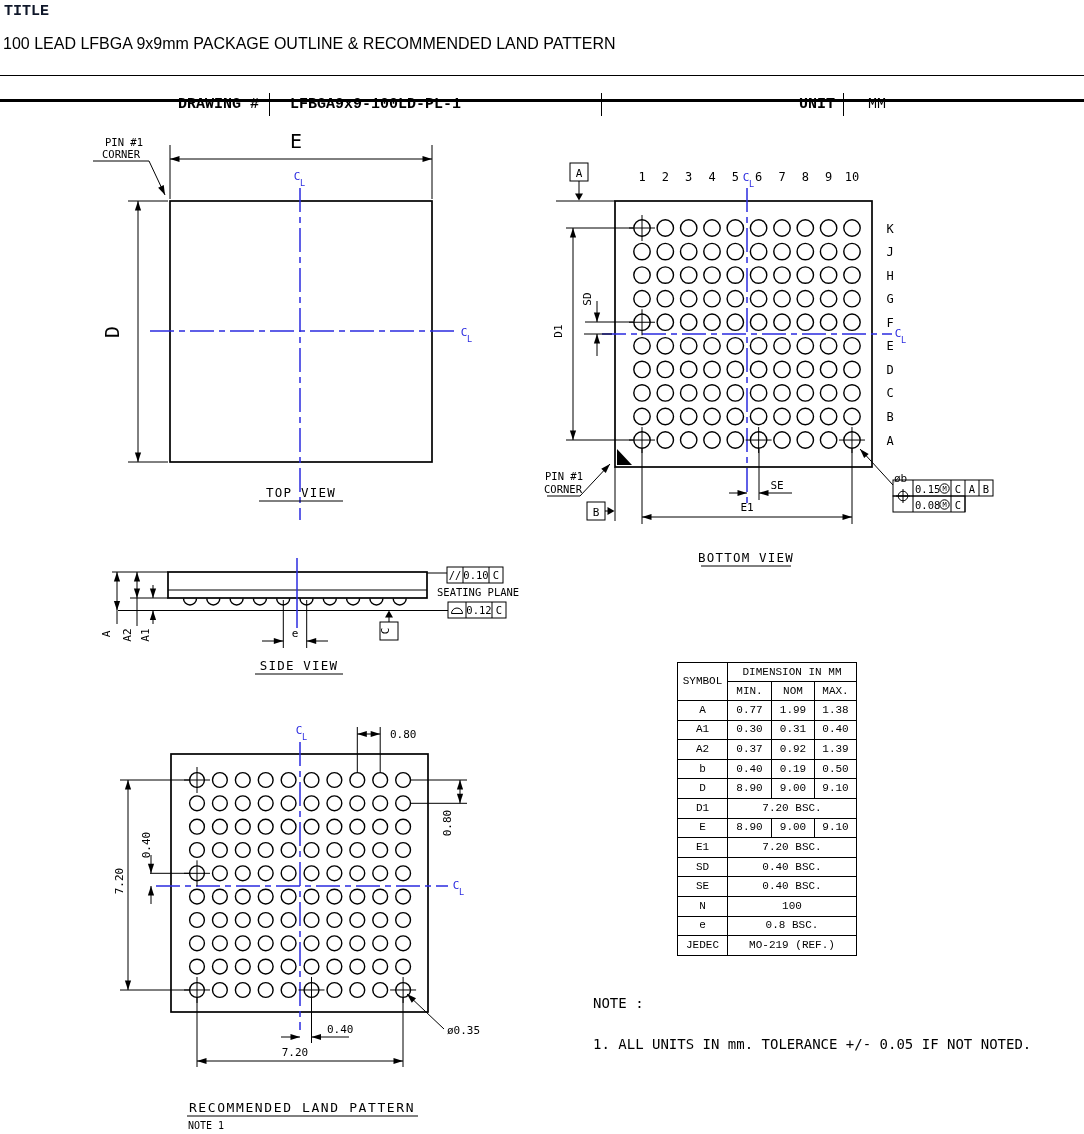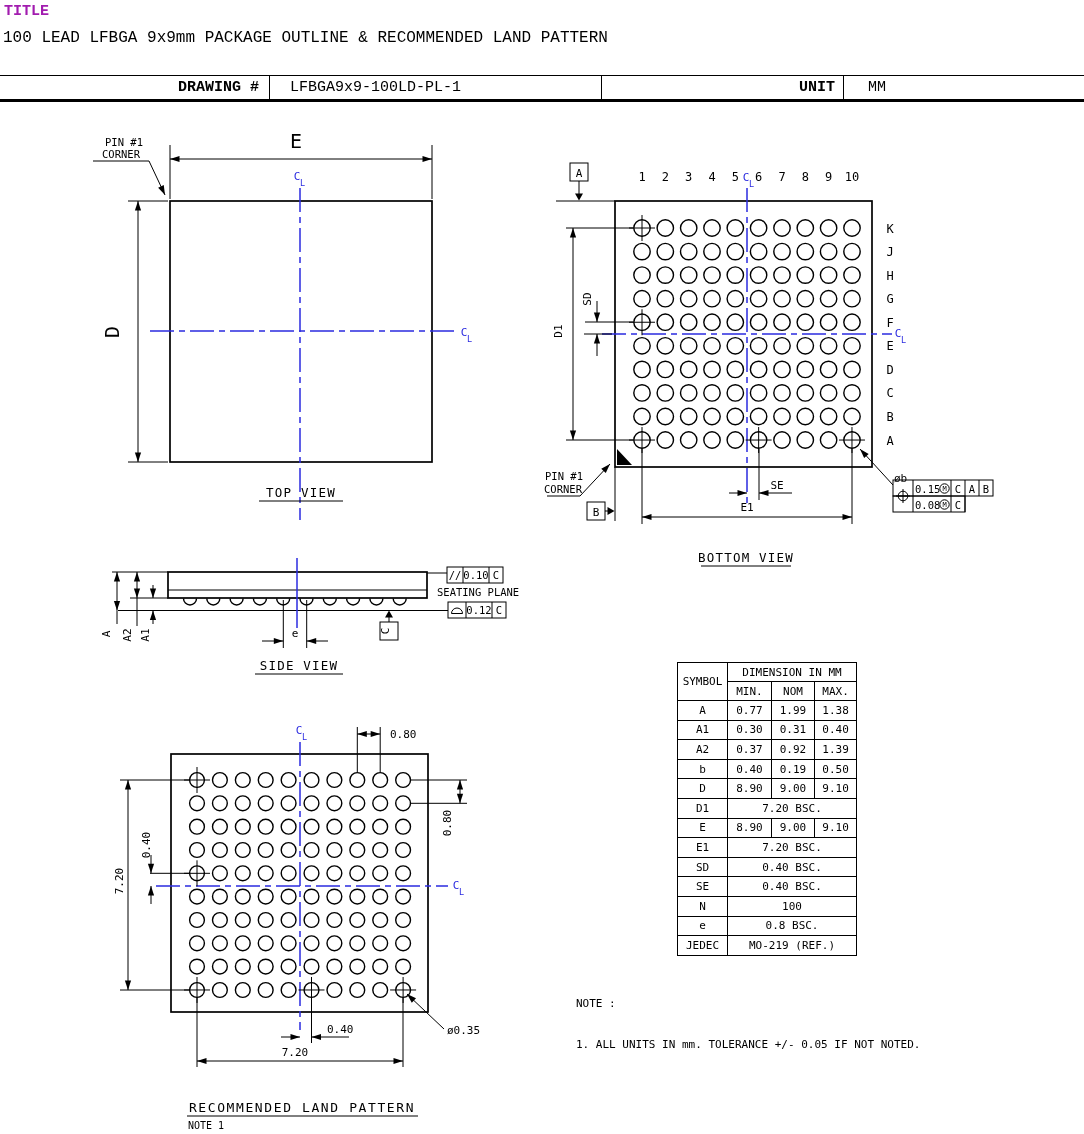--- a/index.html
+++ b/index.html
@@ -1,47 +1,47 @@
 <!DOCTYPE html>
 <html><head>
 <meta charset="utf-8">
 <style>
   html,body{margin:0;padding:0;background:#fff;}
   body{width:1084px;height:1134px;position:relative;font-family:"DejaVu Sans Mono",monospace;}
   .page{position:absolute;inset:0;background:#fff;overflow:hidden;}
-  .t1{position:absolute;left:4px;top:3px;font-family:"Liberation Mono",monospace;font-size:15px;font-weight:bold;color:#a21caf;}
-  .t2{position:absolute;left:3px;top:29px;font-family:Liberation Mono, monospace;font-size:16px;color:#000;white-space:pre;}
+  .t1{position:absolute;left:4px;top:3px;font-family:"Liberation Mono",monospace;font-size:15px;font-weight:bold;color:#0f172a;}
+  .t2{position:absolute;left:3px;top:35px;font-family:Liberation Sans, sans-serif;font-size:16px;color:#000;white-space:pre;}
   .strip{position:absolute;left:0;top:75px;width:1084px;height:23px;border-top:1.5px solid #000;border-bottom:3px solid #000;display:flex;font-family:"Liberation Mono",monospace;font-size:15px;color:#000;}
-  .strip .c{display:flex;align-items:center;box-sizing:border-box;height:100%;}
+  .strip .c{display:flex;align-items:center;box-sizing:border-box;height:100%;margin-top:17px;}
   .strip .c1{width:269px;justify-content:flex-end;font-weight:bold;padding-right:10px;}
-  .strip .c2{width:332px;padding-left:20px;border-left:1.5px solid #000;}
+  .strip .c2{width:332px;padding-left:20px;border-left:1.5px solid #000;font-weight:bold;}
   .strip .c3{width:242px;justify-content:flex-end;font-weight:bold;padding-right:8px;border-left:1.5px solid #000;}
   .strip .c4{flex:1;padding-left:24px;border-left:1.5px solid #000;}
   svg.drw{position:absolute;left:0;top:0;}
   svg text{font-family:"DejaVu Sans Mono",monospace;fill:#000;}
   .ol{fill:none;stroke:#000;stroke-width:1.7;}
   .dl{fill:none;stroke:#000;stroke-width:1;}
   .ball{fill:none;stroke:#000;stroke-width:1.4;}
   .cl{fill:none;stroke:#2b2be0;stroke-width:1.5;stroke-dasharray:24 5 6 5;}
   .cls2{fill:none;stroke:#2b2be0;stroke-width:1.5;}
   .big{font-size:20px;}
   .lbl{font-size:12px;}
   .dim{font-size:11px;}
   .sm{font-size:10.5px;}
   .fcf{font-size:10.5px;}
   .tiny{font-size:7px;}
   .cap{font-size:12.5px;letter-spacing:1.2px;}
   .capl{font-size:13px;letter-spacing:1.6px;}
   .note1{font-size:10px;}
   .clt{font-size:11px;fill:#2b2be0;}
   .clsm{font-size:8.5px;fill:#2b2be0;}
-  .dims{position:absolute;left:677px;top:662px;width:179px;border-collapse:collapse;table-layout:fixed;font-size:11px;color:#000;background:#fff;}
+  .dims{position:absolute;left:677px;top:662px;width:179px;border-collapse:collapse;table-layout:fixed;font-size:11px;color:#000;background:#fff;font-family:Liberation Mono, monospace;}
   .dims td{border:1px solid #000;text-align:center;vertical-align:middle;padding:0;height:18.6px;line-height:1;}
   .dims tr.hd td{height:18px;}
-  .note{position:absolute;left:576px;top:970px;color:#000;font-size:11px;line-height:13.5px;white-space:pre;}
+  .note{position:absolute;left:593px;top:970px;color:#000;font-size:14px;line-height:13.5px;white-space:pre;}
 </style>
 </head>
 <body>
 
 <div class="page">
 
   <div class="t1">TITLE</div>
   <div class="t2">100 LEAD LFBGA 9x9mm PACKAGE OUTLINE &amp; RECOMMENDED LAND PATTERN</div>
 
   <div class="strip">

